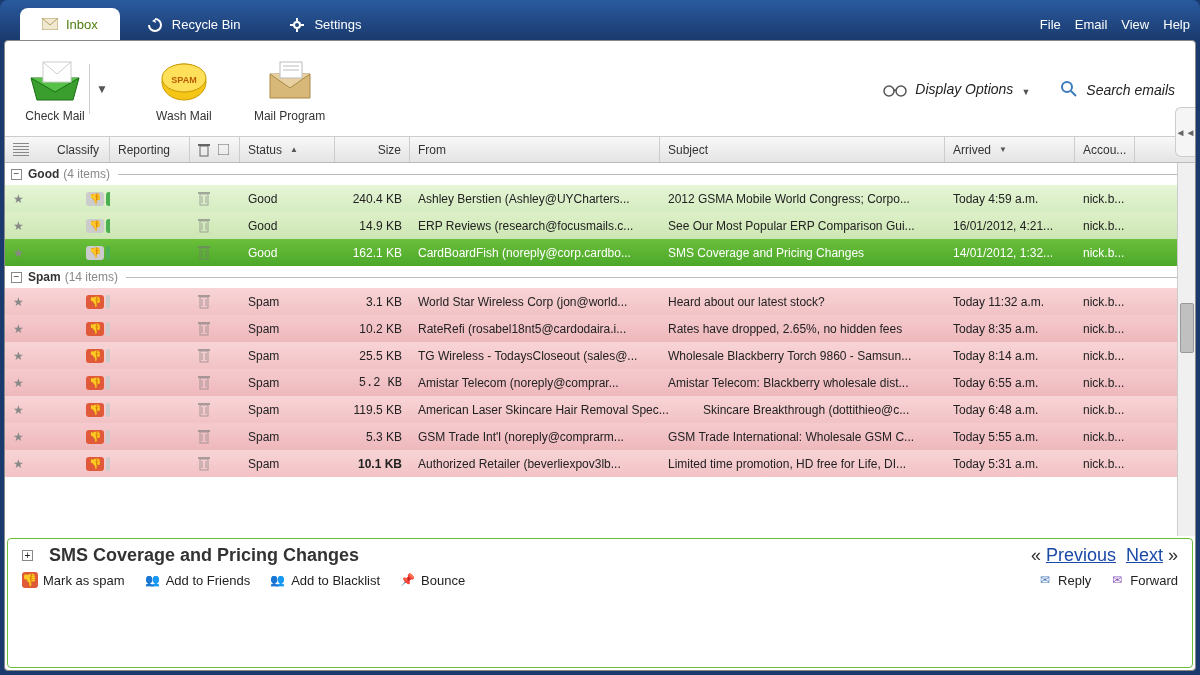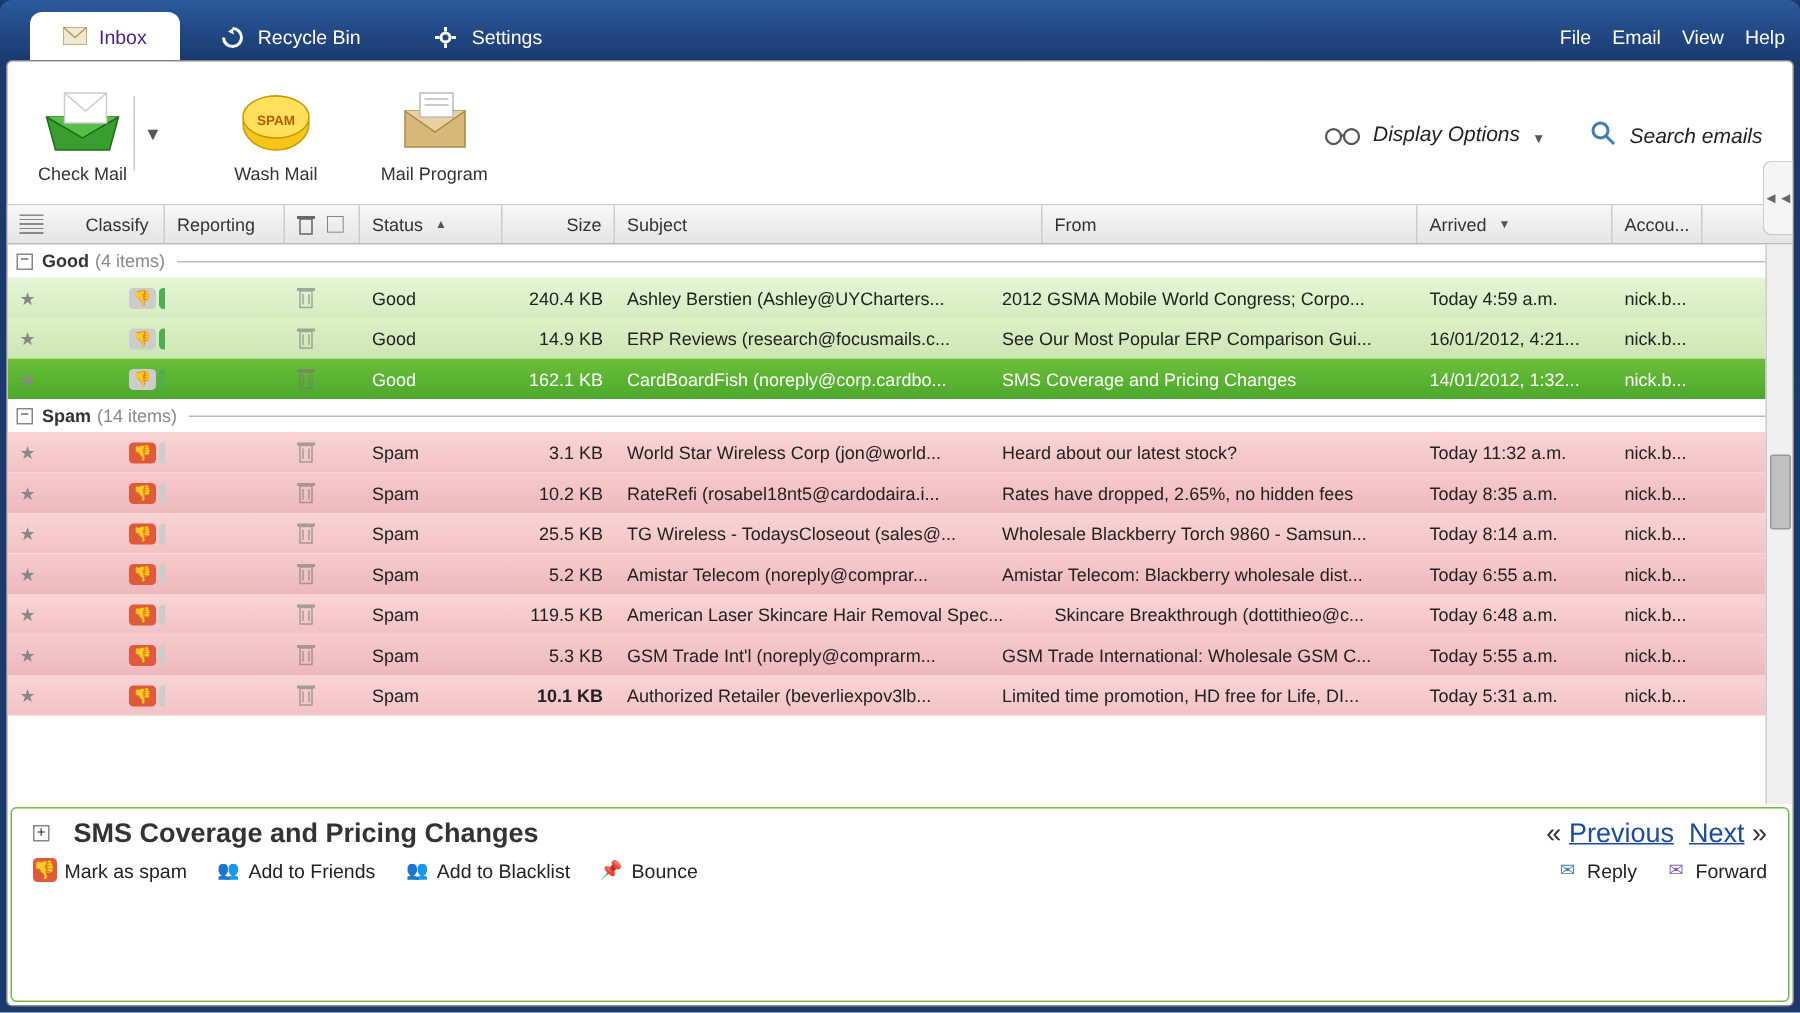--- a/index.html
+++ b/index.html
@@ -1,20 +1,20 @@
 <!DOCTYPE html>
 <html><head>
 <meta charset="utf-8">
 <style>
 * { box-sizing: border-box; margin: 0; padding: 0; }
 body { font-family: "Segoe UI", Tahoma, sans-serif; font-size: 12px; color: #222; background: #1a3a6e; width:1200px; height:675px; overflow:hidden; }
 .window { width:1200px; height:675px; display:flex; flex-direction:column; }
 .titlebar { height:40px; background:linear-gradient(#2a5a9e,#1a3a6e); display:flex; align-items:flex-end; padding:0 10px 0 20px; border-radius:8px 8px 0 0;}
 .tab { height:32px; padding:0 22px; display:flex; align-items:center; gap:8px; color:#fff; font-size:13px; border-radius:8px 8px 0 0; cursor:pointer; margin-right:6px;}
-.tab.active { background:#fff; color:#4c1d95; }
+.tab.active { background:#fff; color:#4d7c0f; }
 .tab .ico { width:16px; height:12px; display:inline-block;}
 .menubar { margin-left:auto; display:flex; gap:14px; color:#fff; font-size:13px; padding-bottom:8px;}
 .menubar span { cursor:pointer; }
 .client { flex:1; background:#fff; display:flex; flex-direction:column; border:1px solid #888; margin:0 4px 4px 4px; border-radius:4px; overflow:hidden; position:relative;}
 .toolbar { height:96px; display:flex; align-items:center; padding:8px 20px; gap:40px; border-bottom:1px solid #ccc;}
 .tbtn { display:flex; flex-direction:column; align-items:center; gap:4px; cursor:pointer; font-size:12px; color:#333;}
 .tbtn .bigico { width:60px; height:50px; display:flex; align-items:center; justify-content:center;}
 .tb-split { display:flex; align-items:center;}
 .dropdown-arrow { border-left:1px solid #ccc; height:50px; display:flex; align-items:center; padding:0 6px; margin-left:4px; color:#555;}
 .toolbar-right { margin-left:auto; display:flex; align-items:center; gap:30px; font-size:14px;}
@@ -189,25 +189,25 @@
               <rect width="11" height="11" fill="none" stroke="#666"></rect>
             </svg>
           </span>
         </div>
       <div class="hcell col-status sortasc">
           <span>Status</span>
         </div>
       <div class="hcell col-size">
           <span>Size</span>
         </div>
+      <div class="hcell col-from">
+          <span>From</span>
+        </div>
       <div class="hcell col-subject">
           <span>Subject</span>
-        </div>
-      <div class="hcell col-from">
-          <span>From</span>
         </div>
       <div class="hcell col-arrived sortdesc">
           <span>Arrived</span>
         </div>
       <div class="hcell col-acct">
           <span>Accou...</span>
         </div>
     </div>
 
     <div class="list">
@@ -382,21 +382,21 @@
               <span>
                 <svg class="trash" width="12" height="15">
                   <rect x="2" y="3" width="8" height="11" fill="none" stroke="#777"></rect>
                   <rect x="0" y="1" width="12" height="2" fill="#777"></rect>
                   <line x1="4" y1="5" x2="4" y2="12" stroke="#777"></line>
                   <line x1="8" y1="5" x2="8" y2="12" stroke="#777"></line>
                 </svg>
               </span>
             </div>
     <div class="cell col-status">Spam</div>
-    <div class="cell col-size" style="justify-content:flex-end;">5.2 KB</div>
+    <div class="cell col-size" style="justify-content:flex-end;font-family:Liberation Mono, monospace;">5.2 KB</div>
     <div class="cell col-from">Amistar Telecom (noreply@comprar...</div>
     <div class="cell col-subject">Amistar Telecom: Blackberry wholesale dist...</div>
     <div class="cell col-arrived">Today 6:55 a.m.</div>
     <div class="cell col-acct">nick.b...</div>
   </div>
           <div class="row spam">
     <div class="cell col-classify"><span class="star">★</span>&nbsp;&nbsp;
       <span class="thumbs">
                 <span class="thumb down">👎</span>
                 <span class="thumb up inactive">👍</span>

